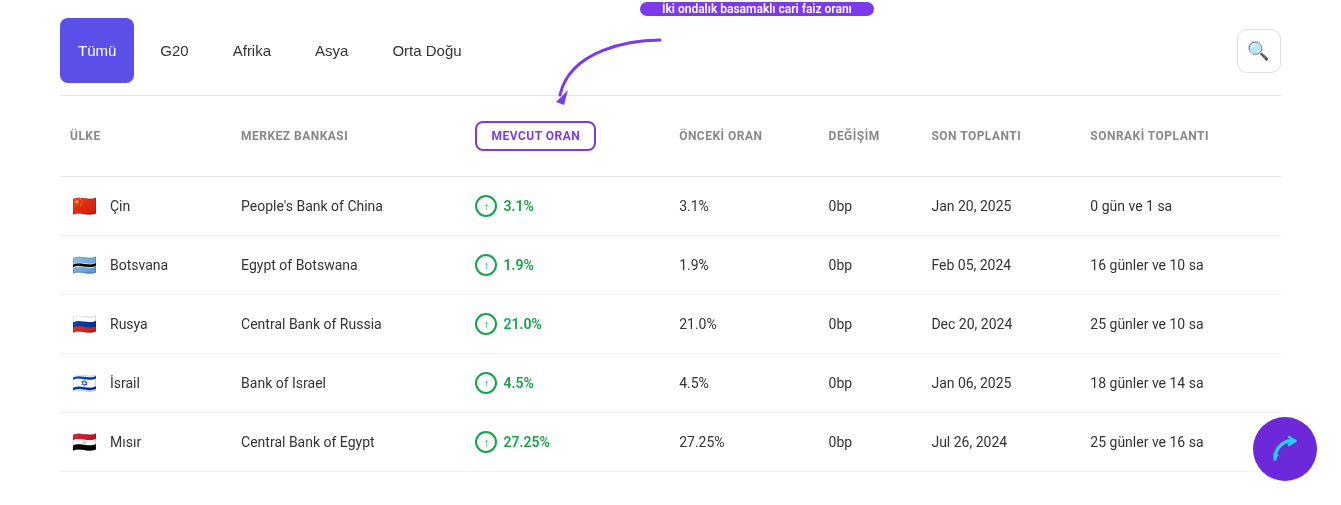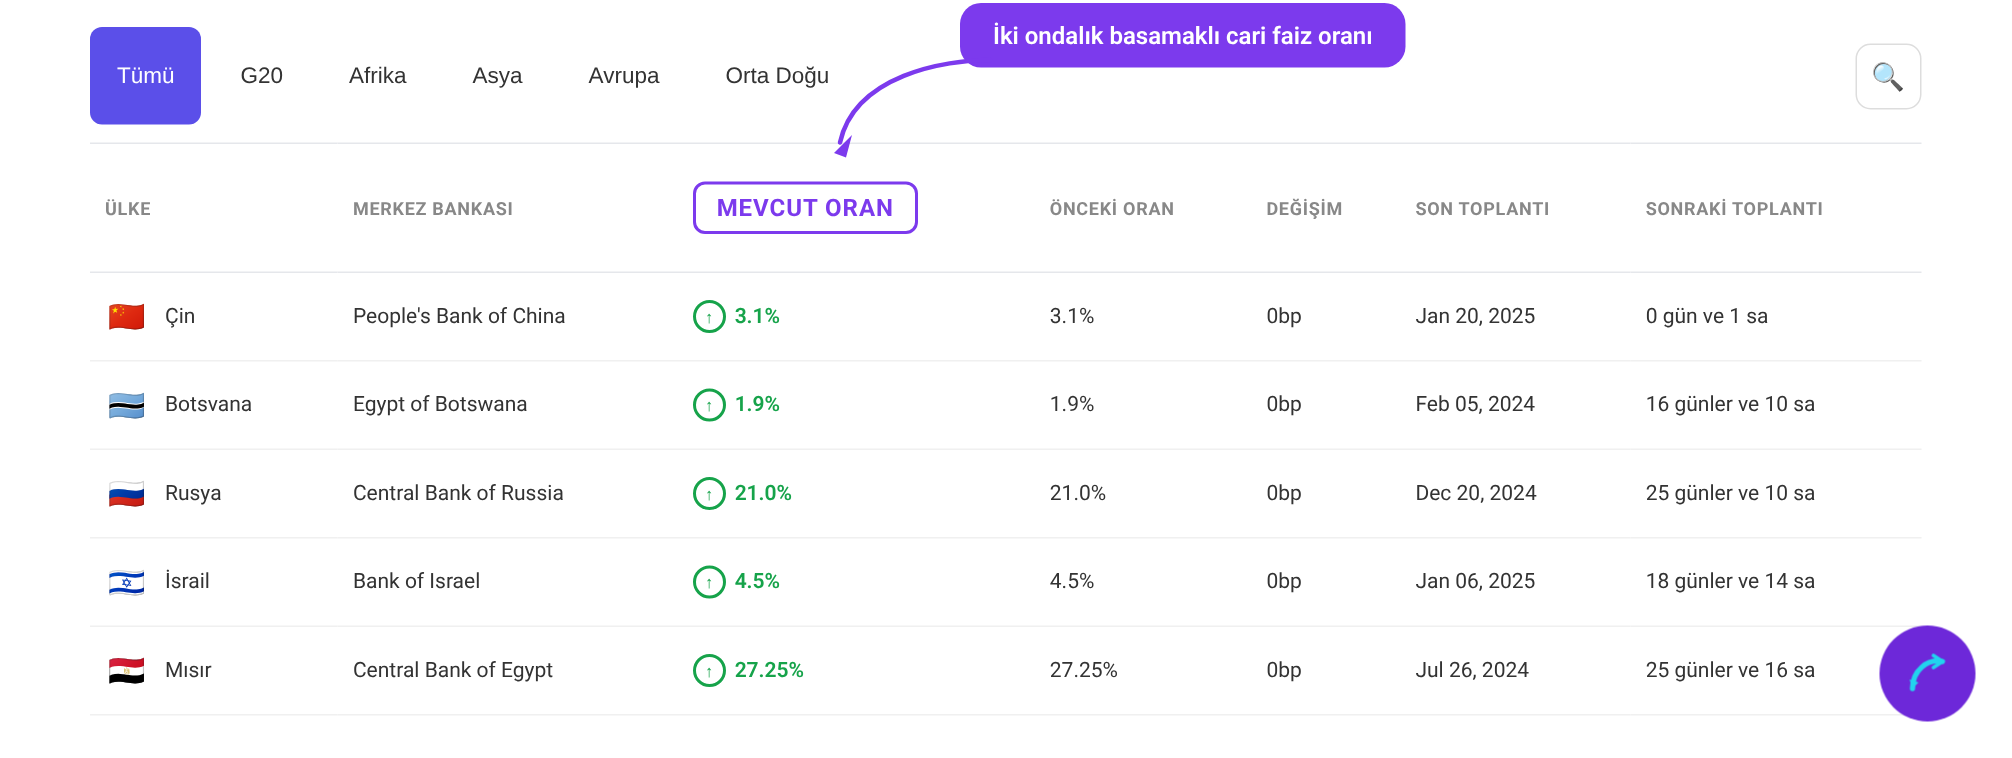--- a/index.html
+++ b/index.html
@@ -54,23 +54,23 @@
       position: absolute;
       top: 8px;
       left: 600px;
       display: flex;
       flex-direction: column;
       align-items: flex-start;
     }
     .annotation-bubble {
       background: #7c3aed;
       color: #fff;
-      font-size: 16px;
+      font-size: 12px;
       font-weight: 600;
-      padding: 12px 22px;
+      padding: 0 22px;
       border-radius: 14px;
       white-space: nowrap;
       position: relative;
       margin-left: 80px;
     }
     .arrow-svg {
       position: absolute;
       left: -60px;
       top: 18px;
     }
@@ -140,21 +140,21 @@
     }
     .th-mevcut {
       position: relative;
     }
     .th-mevcut-inner {
       border: 2.5px solid #7c3aed;
       border-radius: 8px;
       padding: 6px 14px;
       display: inline-block;
       color: #7c3aed;
-      font-size: 16px;
+      font-size: 12px;
       font-weight: 700;
       letter-spacing: 0.04em;
     }
 
     
     .logo-circle {
       position: fixed;
       bottom: 24px;
       right: 24px;
       width: 64px;
@@ -173,21 +173,20 @@
 </head>
 <body>
 
 <div style="position:relative;">
 
   <div class="top-nav">
     <button class="nav-btn active">Tümü</button>
     <button class="nav-btn">G20</button>
     <button class="nav-btn">Afrika</button>
     <button class="nav-btn">Asya</button>
-    <button class="nav-btn">Avrupa</button>
     <button class="nav-btn">Orta Doğu</button>
 
     <div class="annotation-container" style="position:absolute; left:540px; top:2px;">
 
       <svg class="arrow-svg" width="120" height="80" viewBox="0 0 120 80" fill="none" style="position:absolute; left:10px; top:28px; z-index:10;">
         <path d="M110 10 C 80 10, 20 20, 10 65" stroke="#7c3aed" stroke-width="3" fill="none" stroke-linecap="round"></path>
         <polygon points="6,72 18,60 14,75" fill="#7c3aed"></polygon>
       </svg>
       <div class="annotation-bubble" style="margin-left:100px;">
         <span>İki ondalık basamaklı cari faiz oranı</span>

